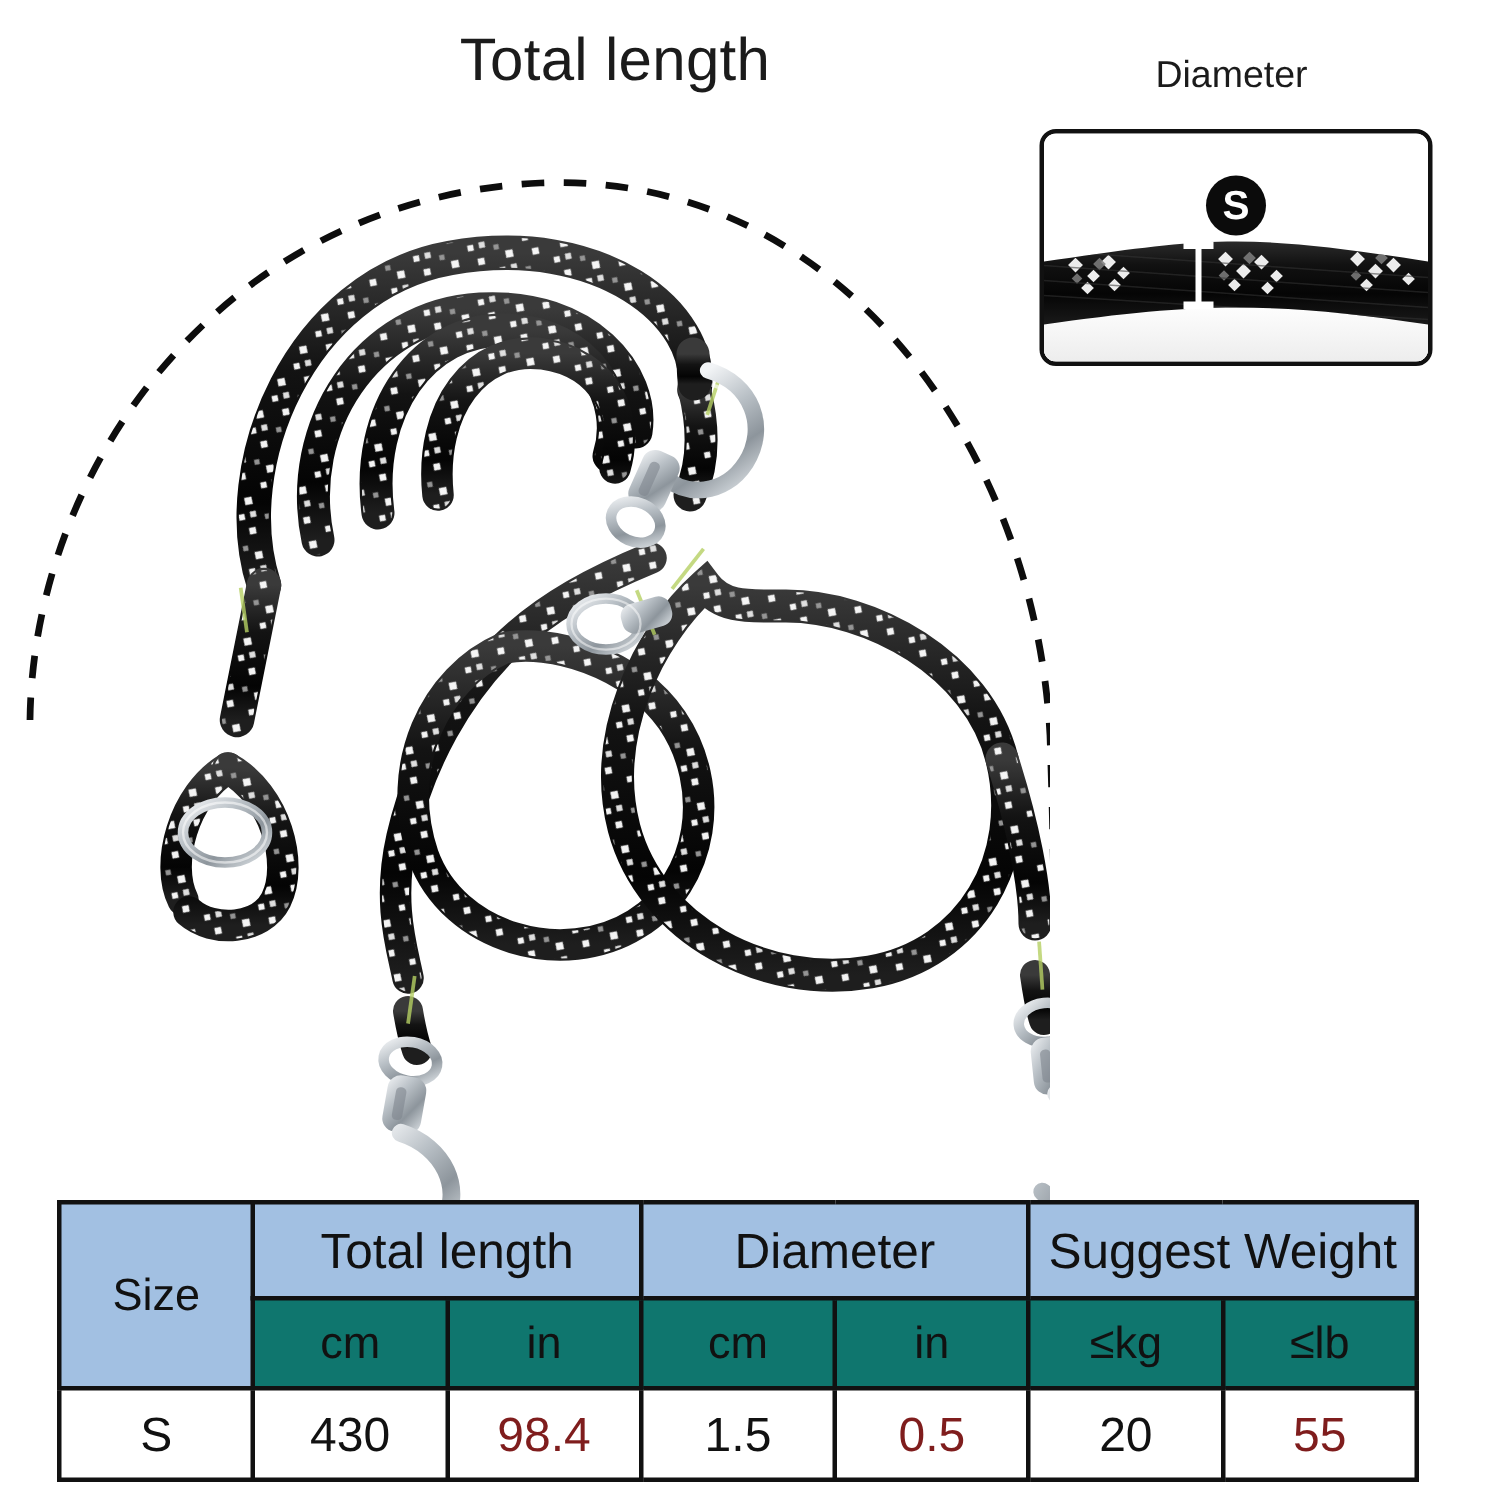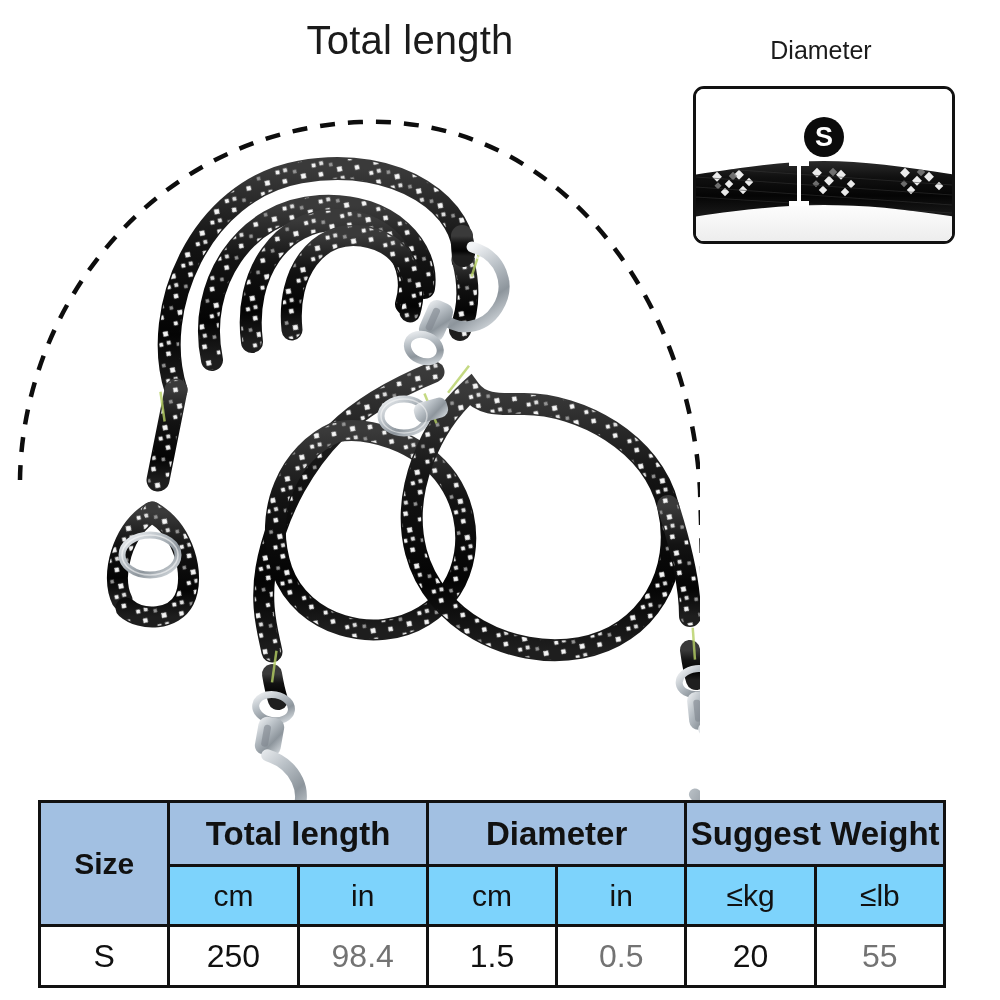--- a/index.html
+++ b/index.html
@@ -57,24 +57,24 @@
     border:3px solid #111;
     text-align:center;
     vertical-align:middle;
     color:#111;
     font-size:30px;
     font-family:"Liberation Sans", sans-serif;
     padding:0;
   }
   .sizechart td.hdr{background:#a2c0e2;}
   .sizechart td.hdr-big{font-size:33px;}
-  .sizechart td.sub{font-size:30px;background:#7dd3fc;}
+  .sizechart td.sub{font-size:30px;background:#0f766e;}
   .sizechart td.val{font-size:32px;}
-  .sizechart td.red{color:#737373;}
-  .r1{height:64px;font-weight:bold;}
+  .sizechart td.red{color:#7f1d1d;}
+  .r1{height:64px;}
   .r2{height:60px;}
   .r3{height:61px;}
 </style>
 </head>
 <body>
 
 <div id="stage">
 
   <div class="title-total">Total length</div>
 
@@ -308,21 +308,21 @@
       <tr class="r2">
         <td class="sub">cm</td>
         <td class="sub">in</td>
         <td class="sub">cm</td>
         <td class="sub">in</td>
         <td class="sub">≤kg</td>
         <td class="sub">≤lb</td>
       </tr>
       <tr class="r3">
         <td class="val">S</td>
-        <td class="val">250</td>
+        <td class="val">430</td>
         <td class="val red">98.4</td>
         <td class="val">1.5</td>
         <td class="val red">0.5</td>
         <td class="val">20</td>
         <td class="val red">55</td>
       </tr>
     </tbody>
   </table>
 
 </div>

